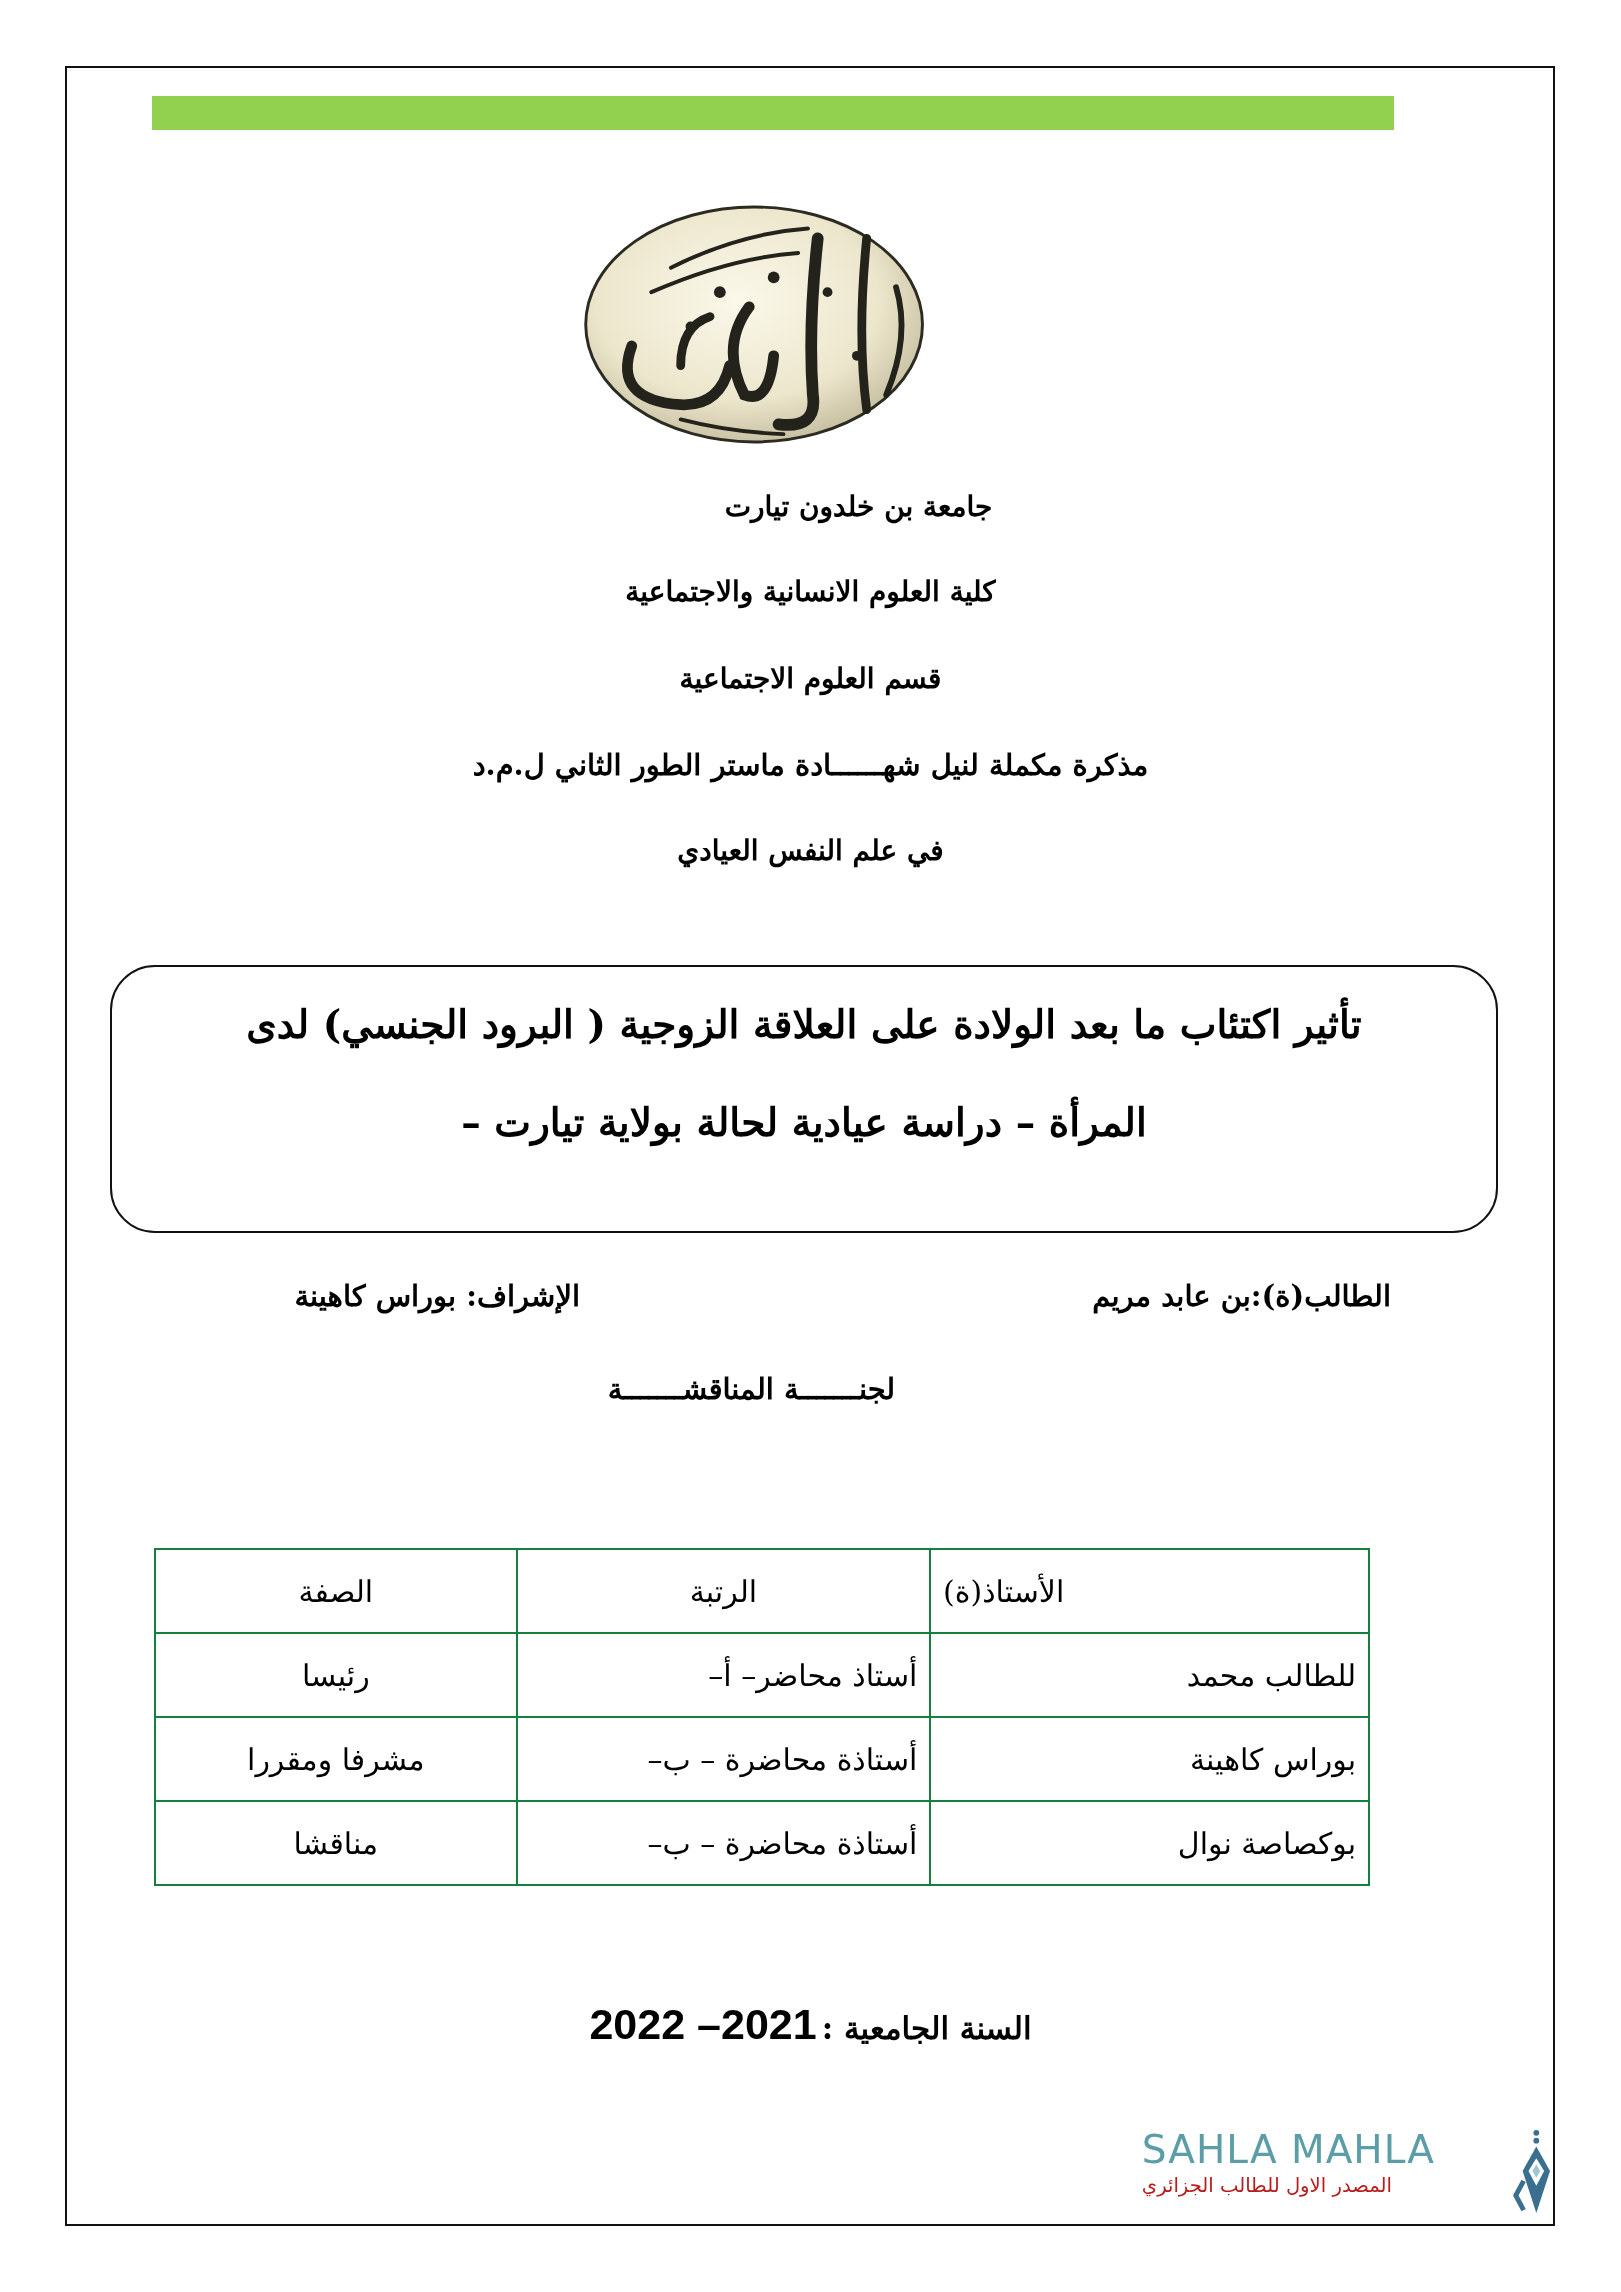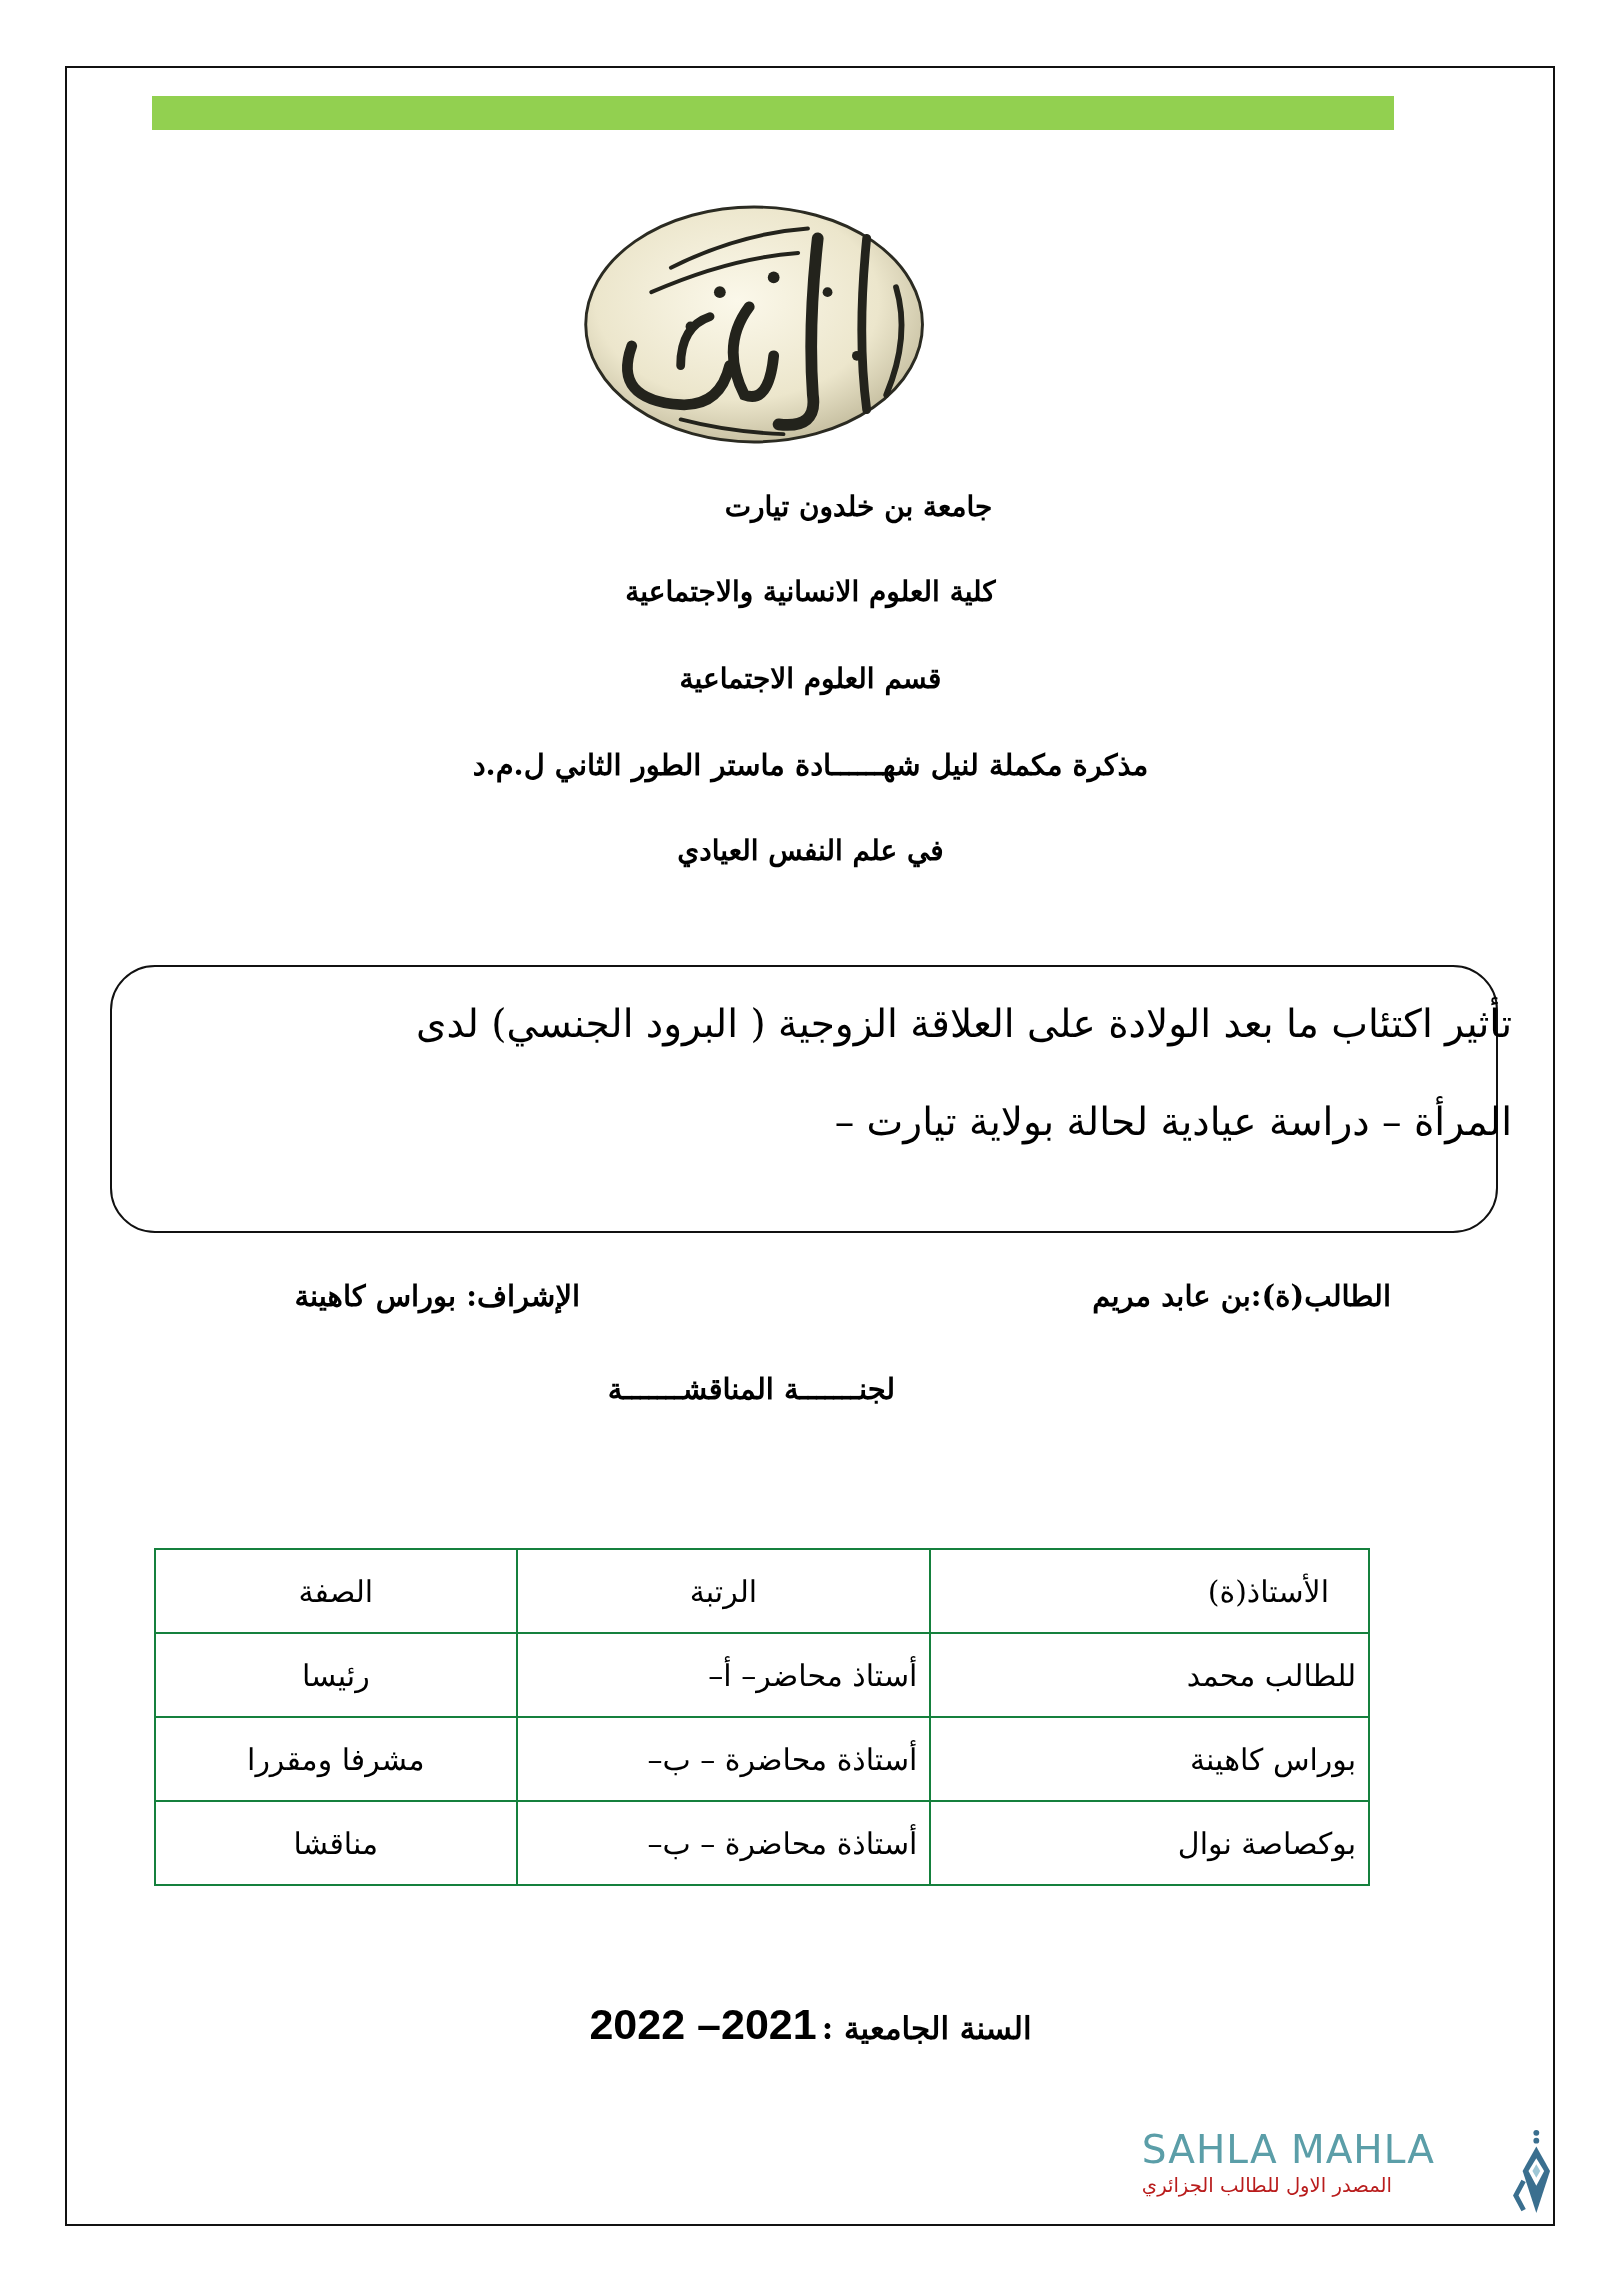--- a/index.html
+++ b/index.html
@@ -6,29 +6,29 @@
     body { width: 1621px; height: 2293px; position: relative; overflow: hidden;
            font-family: "DejaVu Serif", "Liberation Serif", serif; color: #000; }
     .page-frame { position: absolute; left: 65px; top: 66px; width: 1490px; height: 2160px;
                   border: 2px solid #111; border-top-width: 2.9px; border-bottom-width: 2.9px; box-sizing: border-box; }
     .green-bar { position: absolute; left: 152px; top: 96px; width: 1242px; height: 34px; background: #92d050; }
     .logo { position: absolute; left: 573px; top: 199px; width: 372px; height: 247px; }
     .centered { position: absolute; left: 0; width: 1621px; text-align: center; direction: rtl;
                 font-weight: bold; font-size: 28px; }
     .title-box { position: absolute; left: 110px; top: 965px; width: 1388px; height: 268px;
                  border: 2.5px solid #111; border-radius: 45px; box-sizing: border-box; }
-    .title-line { position: absolute; left: 0; width: 100%; text-align: right; direction: rtl;
-                  font-weight: normal; font-size: 39px; letter-spacing: 0.5px; margin-left: 16px; }
+    .title-line { position: absolute; left: 0; width: 100%; text-align: center; direction: rtl;
+                  font-weight: bold; font-size: 39px; letter-spacing: 0.5px; }
     .info-line { position: absolute; direction: rtl; font-weight: bold; font-size: 29px; white-space: nowrap; }
     table.jury { position: absolute; left: 154px; top: 1548px; width: 1216px; border-collapse: collapse; direction: rtl; }
     table.jury td { border: 2px solid #15803d; height: 82px; font-weight: normal; font-size: 30px; padding: 0 11.8px; }
     table.jury td.c1 { width: 386px; text-align: right; }
     table.jury td.c2 { width: 388px; text-align: right; }
     table.jury td.c3 { text-align: center; }
-    table.jury tr.head td.c1 { text-align: right; padding-right: 39px; }
+    table.jury tr.head td.c1 { text-align: left; padding-right: 39px; }
     table.jury tr.head td.c2 { text-align: center; }
     .year { position: absolute; left: 0; width: 1621px; top: 2000px; text-align: center; direction: rtl; white-space: nowrap; }
     .year .label { font-weight: bold; font-size: 31px; }
     .year .num { font-family: "Liberation Sans", sans-serif; font-weight: bold; font-size: 43px; }
     .watermark { position: absolute; left: 1132px; top: 2127px; width: 421px; height: 88px; }
     .wm-title { position: absolute; left: 9.8px; top: 0; font-family: "DejaVu Sans", sans-serif; font-size: 39px;
                 color: #5b9ea8; letter-spacing: 1px; white-space: nowrap; }
     .wm-sub { position: absolute; left: 9.8px; top: 47px; direction: rtl; font-family: "DejaVu Sans", sans-serif;
               font-size: 19.6px; color: #b91c1c; white-space: nowrap; }
     .wm-icon { position: absolute; right: 0; top: 0; width: 49px; height: 88px; }

